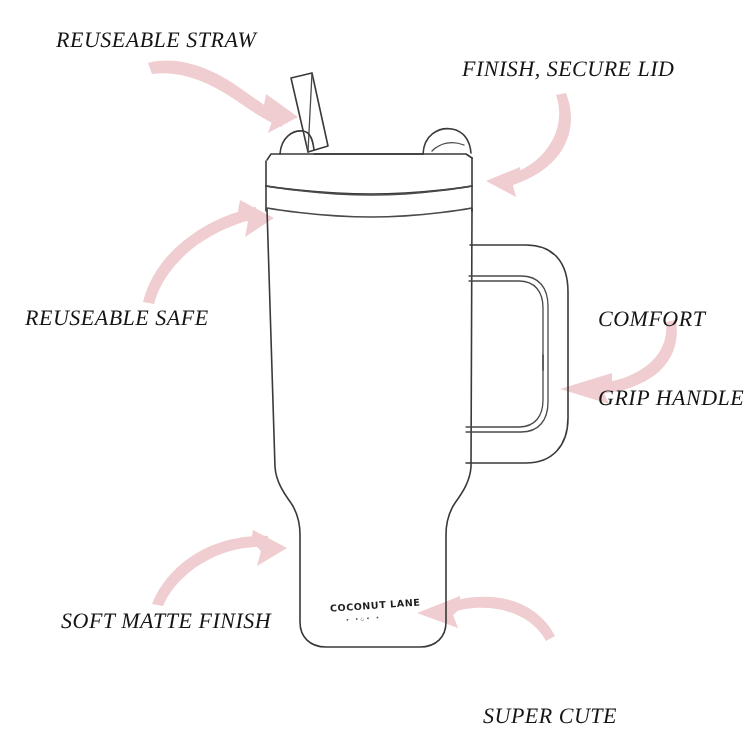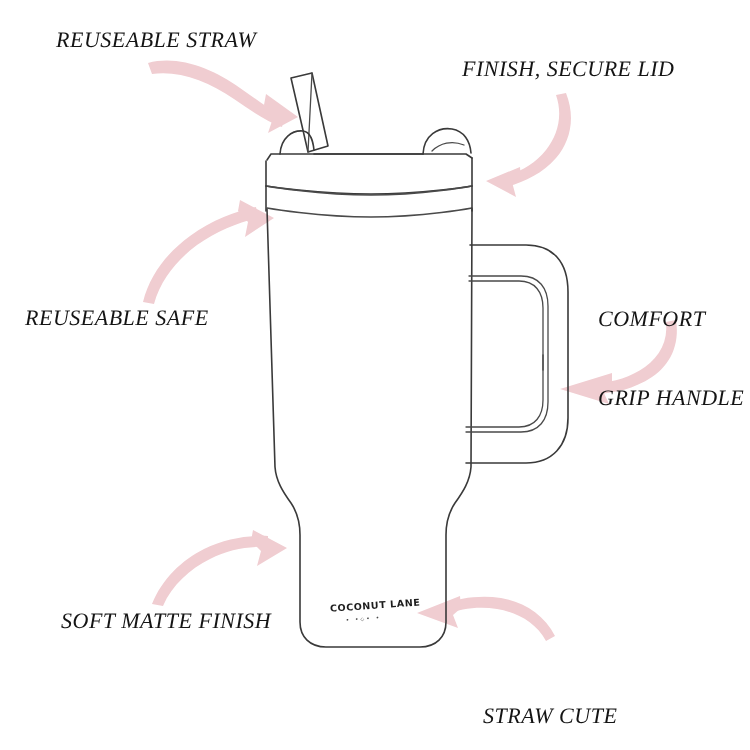--- a/index.html
+++ b/index.html
@@ -235,17 +235,17 @@
   <div class="label lbl-comfort">
     <div>COMFORT</div>
     <div>GRIP HANDLE</div>
   </div>
 
   <div class="label lbl-dish">REUSEABLE SAFE</div>
 
   <div class="label lbl-soft">SOFT MATTE FINISH</div>
 
   <div class="label lbl-branding">
-    <div>STRAW CUTE</div>
+    <div>SUPER CUTE</div>
     
   </div>
 
 </div>
 
 </body></html>

